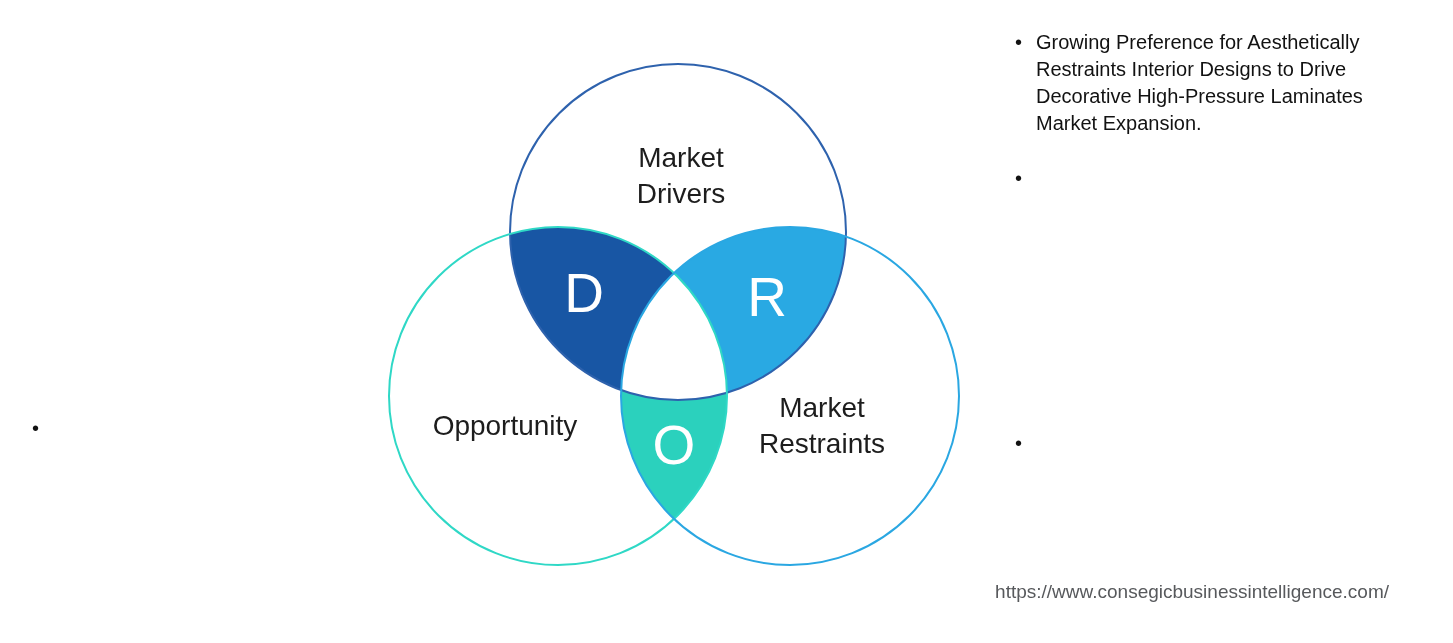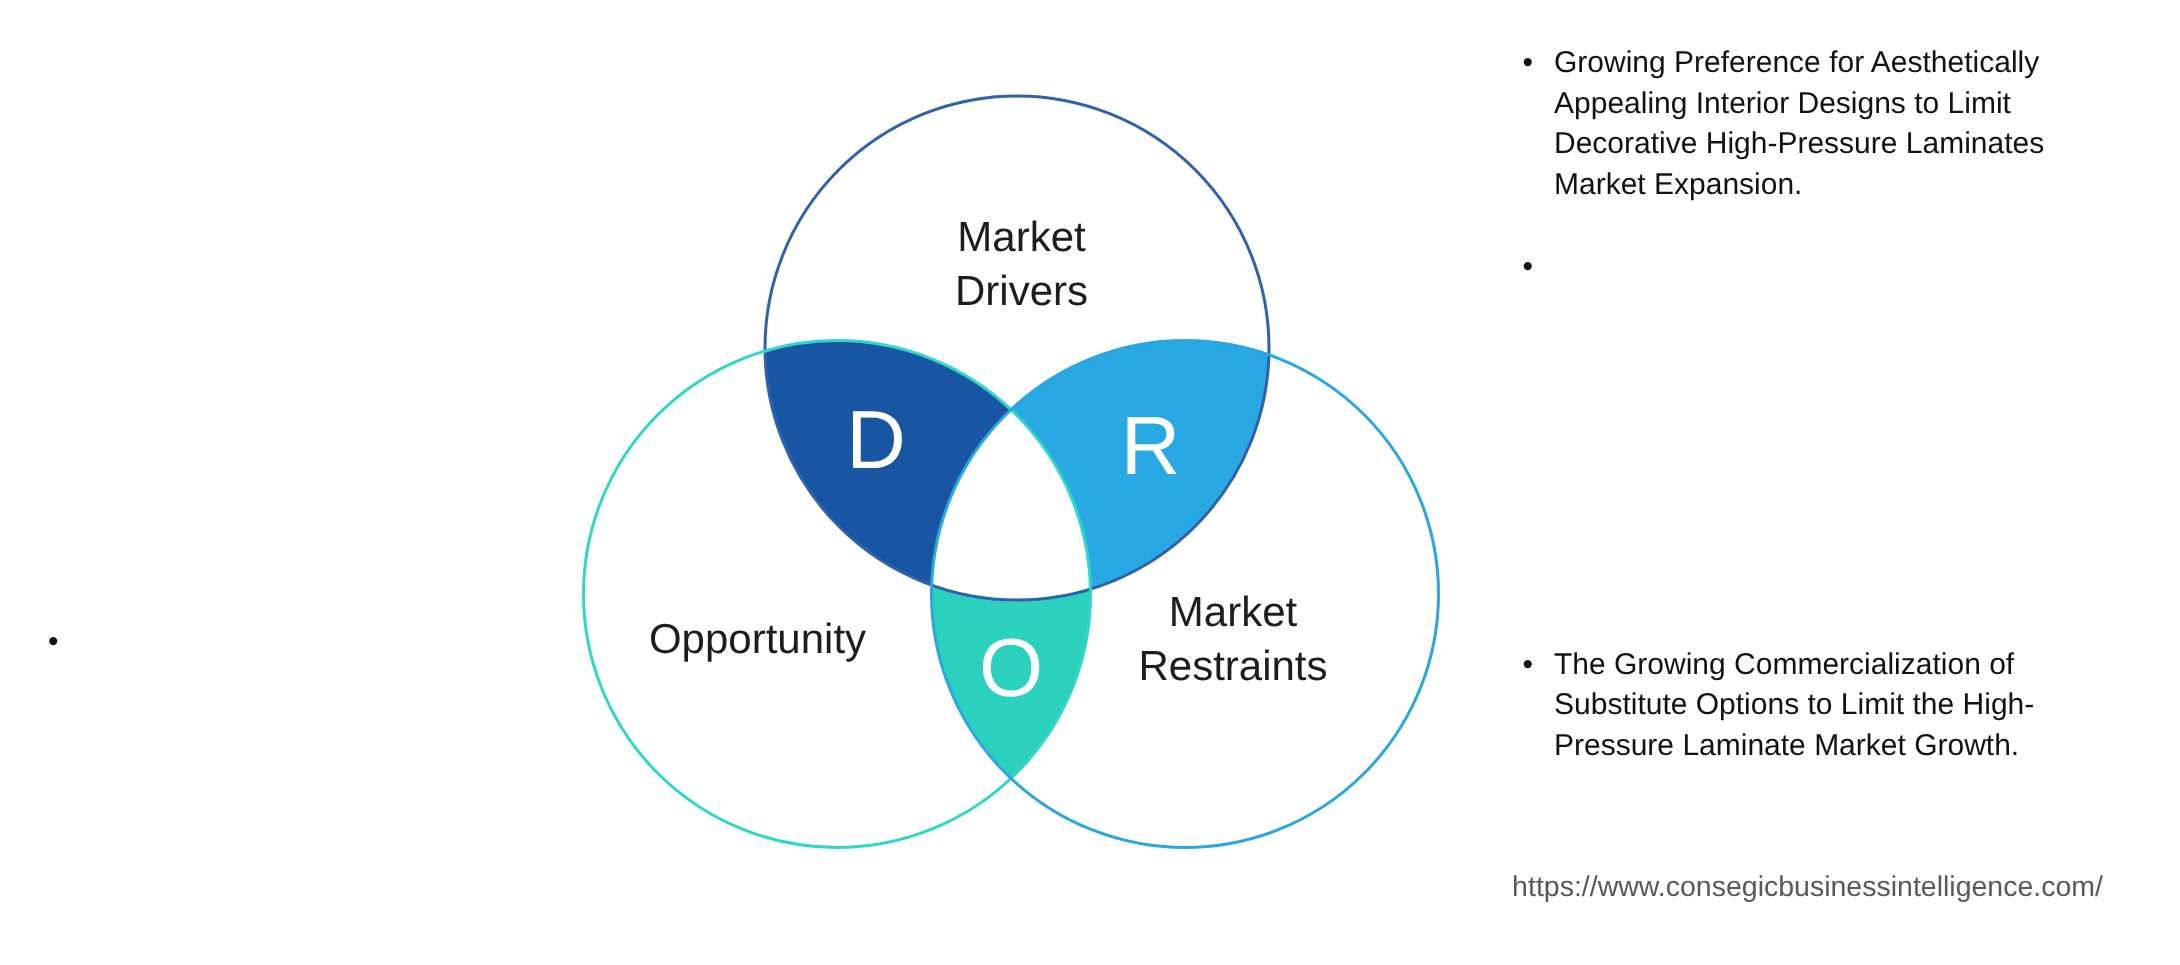--- a/index.html
+++ b/index.html
@@ -40,21 +40,21 @@
     font-size:20px;
     line-height:27px;
   }
   .btext{white-space:pre-line;}
   .block-left{left:30px;top:415px;width:340px;}
   .block-left .dot{flex:0 0 20px;padding-left:2px;}
   .block-right-top{left:1006px;top:29px;width:420px;}
   .block-right-bottom{left:1006px;top:430px;width:420px;}
   .source{
     position:absolute;
-    top:581px;right:51px;
+    top:581px;right:64px;
     font-size:19px;
     color:#57595c;
     text-decoration:none;
     cursor:pointer;
   }
 </style>
 </head>
 <body>
 
 <div class="stage">
@@ -105,33 +105,30 @@
   <div class="textblock block-left">
     <div class="bullet">
       <span class="dot">•</span>
     </div>
   </div>
 
   <div class="textblock block-right-top">
     <div class="bullet">
       <span class="dot">•</span>
       <span class="btext">Growing Preference for Aesthetically
-Appealing Interior Designs to Limit
+Restraints Interior Designs to Drive
 Decorative High-Pressure Laminates
 Market Expansion.</span>
     </div>
     <div class="bullet">
       <span class="dot">•</span>
     </div>
   </div>
 
   <div class="textblock block-right-bottom">
     <div class="bullet">
       <span class="dot">•</span>
-      <span class="btext">The Growing Commercialization of
-Substitute Options to Limit the High-
-Pressure Laminate Market Growth.</span>
     </div>
   </div>
 
   <a class="source">https://www.consegicbusinessintelligence.com/</a>
 
 </div>
 
 </body></html>

